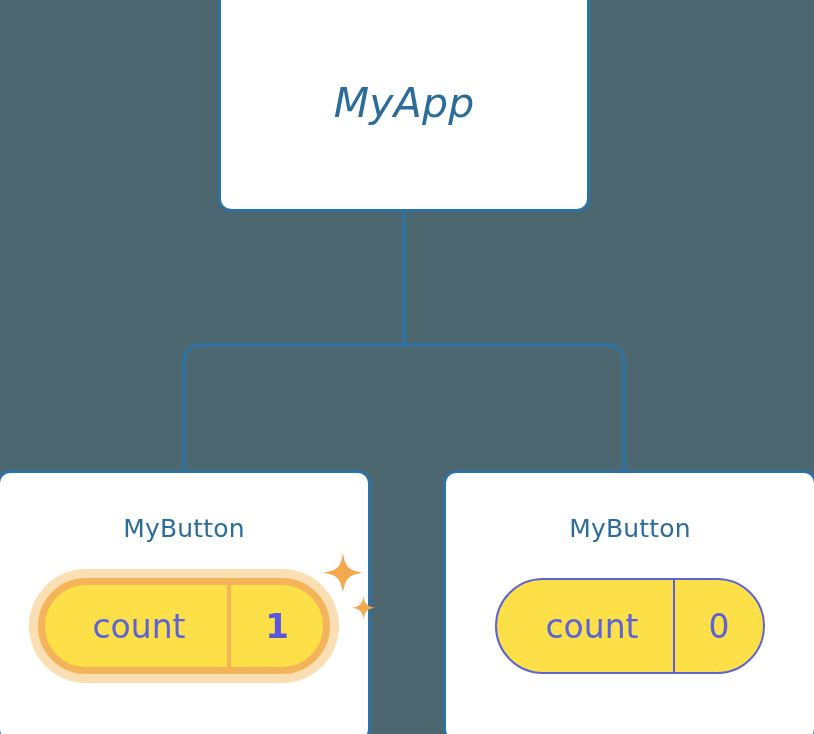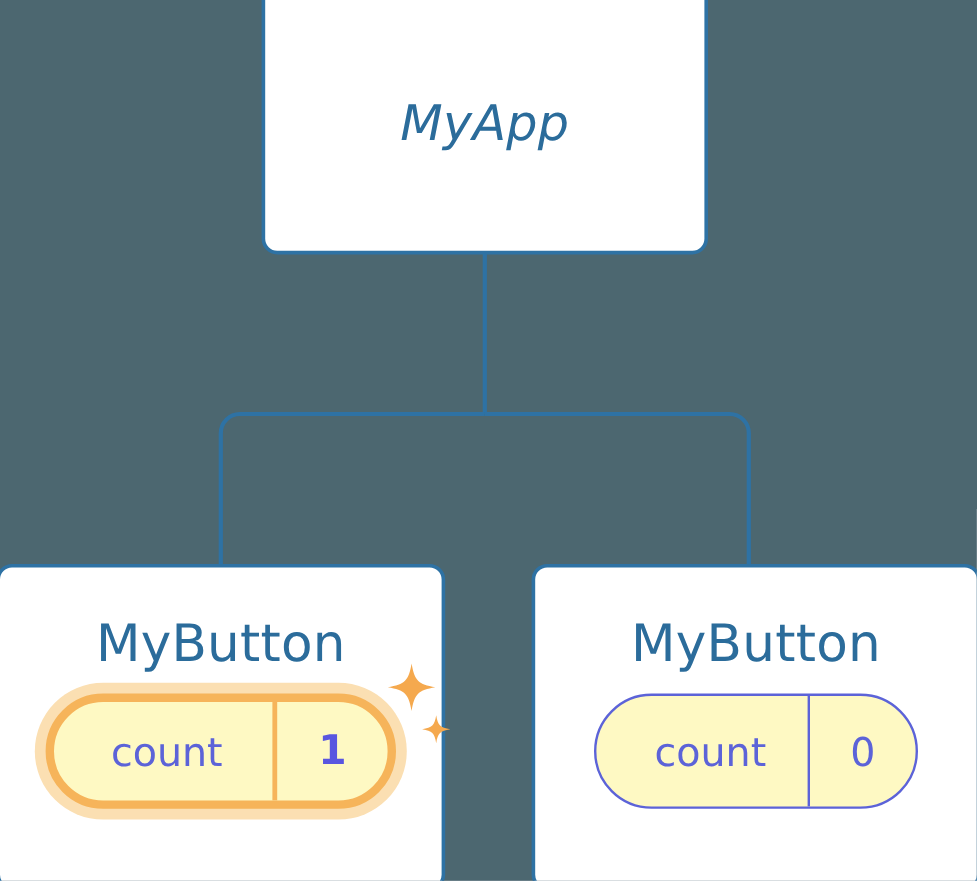--- a/index.html
+++ b/index.html
@@ -69,42 +69,42 @@
   #node-button-left  { left: -3px; }
   #node-button-right { left: 443px; }
 
   .child-title {
     position: absolute;
     top: 43px;
     left: 0;
     right: 0;
     text-align: center;
     color: #2B6C9B;
-    font-size: 43px;
+    font-size: 25px;
     font-weight: 400;
     line-height: 1;
     letter-spacing: 0.2px;
   }
 
   
   .state-pill-wrap {
     position: absolute;
     top: 105px;
     left: 0;
     right: 0;
     display: flex;
     justify-content: center;
   }
   .state-pill {
     position: relative;
     display: flex;
     align-items: stretch;
     height: 96px;
     box-sizing: border-box;
-    background: #fef9c3;
+    background: #fde047;
   }
   .pill-key, .pill-val {
     display: flex;
     align-items: center;
     justify-content: center;
     line-height: 1;
   }
 
   
   .state-pill.plain {

